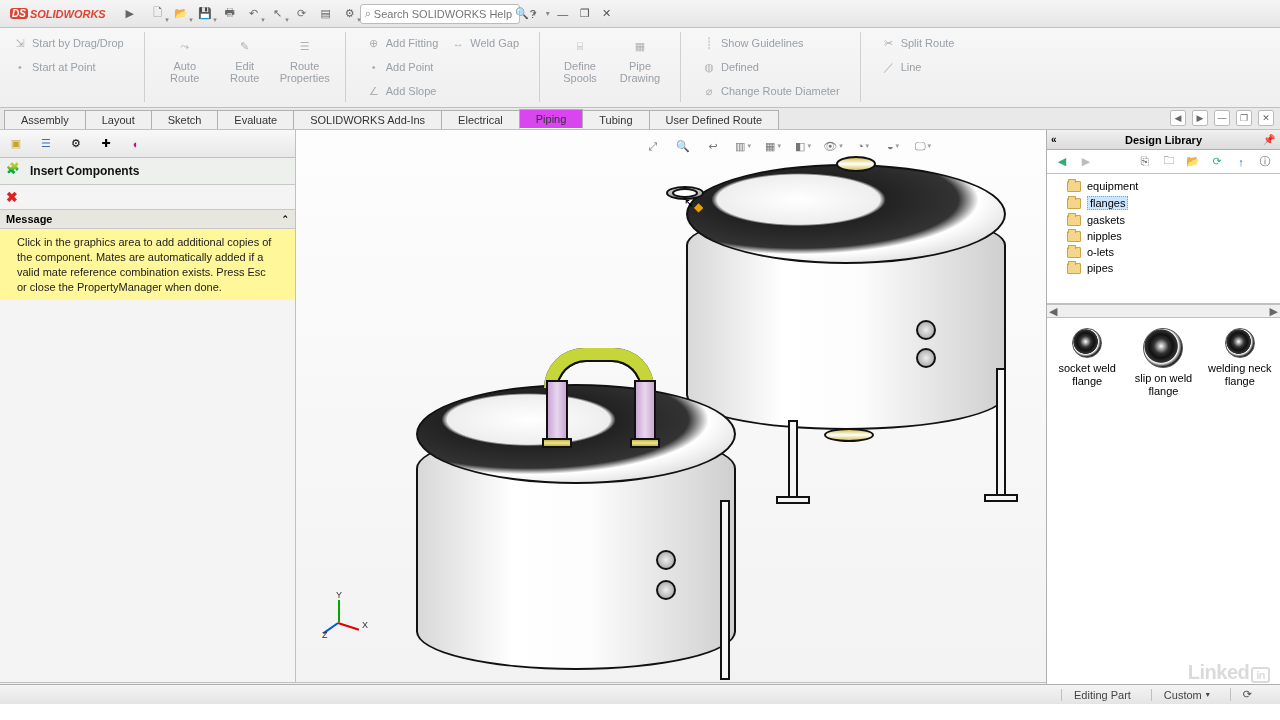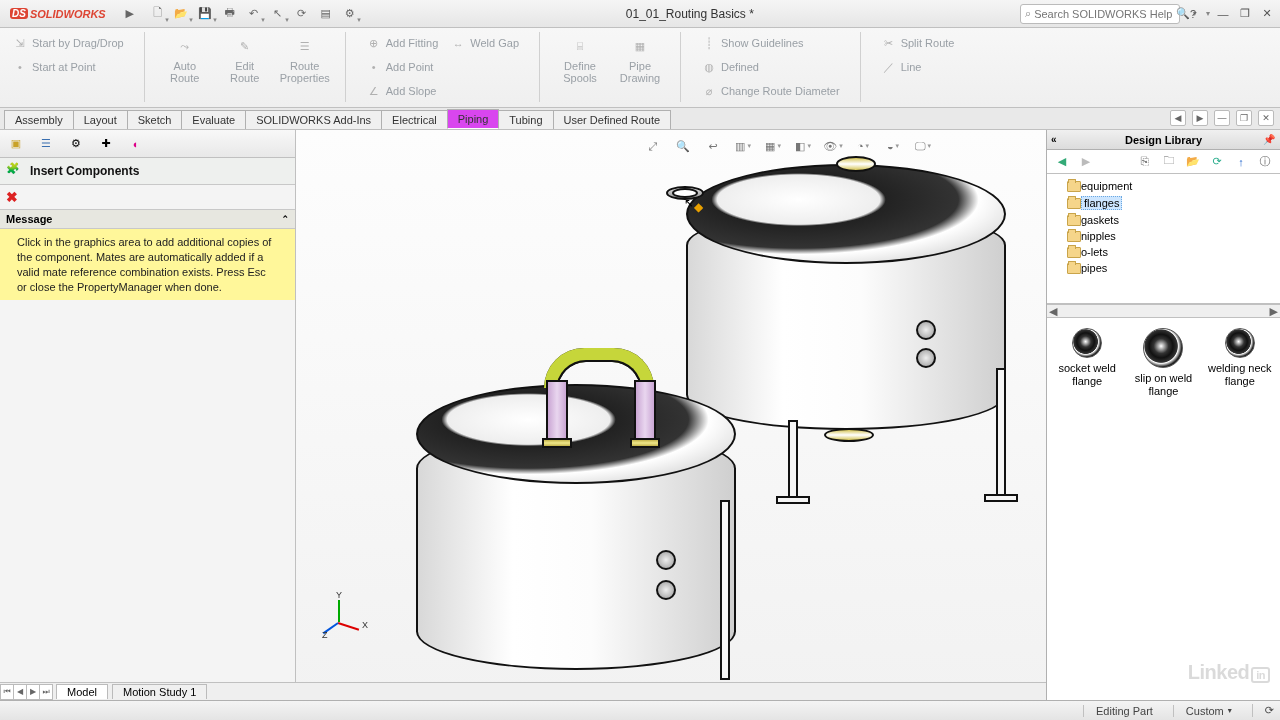--- a/index.html
+++ b/index.html
@@ -23,21 +23,21 @@
 .rb-group { display:flex; flex-direction:column; gap:2px; }
 .rb-row { display:flex; align-items:center; gap:4px; height:22px;}
 .rb-btn { display:flex; align-items:center; gap:4px; color:#9aa0a6; padding:2px 4px; white-space:nowrap;}
 .rb-btn .ic{width:16px;height:16px;display:flex;align-items:center;justify-content:center;color:#b0b0b0;}
 .rb-big { display:flex; flex-direction:column; align-items:center; padding:2px 4px; color:#9aa0a6; width:48px; text-align:center; line-height:1.1;}
 .rb-big .ic{width:24px;height:24px;display:flex;align-items:center;justify-content:center;color:#b0b0b0; margin-bottom:2px;}
 .rb-sep{width:1px; background:#d0d0d0; height:70px; margin:0 4px;}
 
 
 .tabs { height:22px; background:#e9e9e9; border-bottom:1px solid #c0c0c0; display:flex; align-items:flex-end; padding-left:4px; position:relative;}
-.tab { padding:3px 10px; border:1px solid #b0b0b0; border-bottom:none; background:#f0f0f0; margin-right:-1px; font-size:11px; color:#333; cursor:pointer;margin-top:28px;}
+.tab { padding:3px 16px; border:1px solid #b0b0b0; border-bottom:none; background:#f0f0f0; margin-right:-1px; font-size:11px; color:#333; cursor:pointer;margin-top:28px;}
 .tab.active { background:#fff; font-weight:normal; border-bottom:1px solid #fff; position:relative; z-index:2;}
 .tab.piping.active { background:#d946ef; }
 .tabs .right-ctrls{position:absolute; right:6px; top:2px; display:flex; gap:6px;}
 .tabs .right-ctrls span{width:16px;height:16px;display:flex;align-items:center;justify-content:center;color:#666;border:1px solid #bbb;background:#fff;border-radius:2px;font-size:9px;}
 
 
 .main { position:absolute; top:130px; bottom:20px; left:0; right:0; display:flex; }
 .left-panel { width:296px; background:#f4f4f4; border-right:1px solid #c0c0c0; display:flex; flex-direction:column;}
 .lp-tabs { height:28px; background:linear-gradient(#f8f8f8,#e8e8e8); border-bottom:1px solid #c0c0c0; display:flex; align-items:center; padding:0 6px; gap:10px;}
 .lp-tabs .ic{width:20px;height:20px;display:flex;align-items:center;justify-content:center;}
@@ -95,37 +95,37 @@
 .flange-drag .warn{position:absolute;left:28px;top:14px;font-size:12px;color:#e8a000;}
 .nozzle{position:absolute;width:40px;height:16px;border:2px solid #111;border-radius:50%;background:linear-gradient(#d6c65a,#fff,#d6c65a);}
 
 
 .dlib{position:absolute;right:0;top:130px;bottom:20px;width:234px;border-left:1px solid #b0b0b0;background:#fff;display:flex;flex-direction:column;}
 .dlib-hd{height:20px;background:linear-gradient(#f0f0f0,#dcdcdc);border-bottom:1px solid #b0b0b0;display:flex;align-items:center;justify-content:center;font-weight:bold;position:relative;}
 .dlib-hd .coll{position:absolute;left:4px;font-size:10px;} .dlib-hd .pin{position:absolute;right:4px;font-size:10px;}
 .dlib-tb{height:24px;border-bottom:1px solid #c0c0c0;display:flex;align-items:center;gap:6px;padding:0 6px;}
 .dlib-tb .b{width:18px;height:18px;display:flex;align-items:center;justify-content:center;color:#666;font-size:11px;}
 .dlib-tree{height:130px;overflow:auto;border-bottom:1px solid #c0c0c0;padding:4px 0;}
-.dlib-tree .folder{display:flex;align-items:center;padding:2px 4px 2px 20px;cursor:pointer;}
+.dlib-tree .folder{display:flex;align-items:center;gap:6px;padding:2px 4px 2px 20px;cursor:pointer;}
 .dlib-tree .folder .fi{width:14px;height:11px;background:#f5d58a;border:1px solid #c9a44a;border-radius:1px;position:relative;}
 .dlib-tree .folder .fi::before{content:"";position:absolute;left:0;top:-3px;width:6px;height:3px;background:#f5d58a;border:1px solid #c9a44a;border-bottom:none;border-radius:1px 1px 0 0;}
 .dlib-tree .folder.sel span.lbl{background:#cde6ff;border:1px dotted #6aa7e0;padding:0 2px;}
 .dlib-scroll{height:14px;background:#efefef;border-top:1px solid #c0c0c0;border-bottom:1px solid #c0c0c0;display:flex;justify-content:space-between;padding:0 2px;font-size:9px;color:#666;}
 .dlib-items{flex:1;display:flex;gap:8px;padding:10px 6px;align-items:flex-start;}
 .dlib-item{width:70px;text-align:center;font-size:10px;line-height:1.2;}
 .dlib-item .thumb{width:40px;height:40px;margin:0 auto 4px;border-radius:50%;background:radial-gradient(circle at 45% 45%,#fff 0%,#333 25%,#111 40%,#333 55%,#fff 58%,#222 70%);border:1px solid #555;}
 .dlib-item.small .thumb{width:30px;height:30px;}
 
 
 .btabs{position:absolute;left:0;right:234px;bottom:20px;height:18px;background:#efefef;border-top:1px solid #c0c0c0;display:flex;align-items:center;}
 .btabs .nav{display:flex;}
 .btabs .nav span{width:14px;height:16px;border:1px solid #bbb;background:#fff;display:flex;align-items:center;justify-content:center;font-size:8px;color:#666;margin-right:-1px;}
 .btab{padding:1px 10px;border:1px solid #bbb;border-bottom:none;background:#fff;margin-left:4px;font-size:11px;}
 .btab.inactive{background:#f0f0f0;}
-.status{position:absolute;left:0;right:0;bottom:0;height:20px;background:linear-gradient(#f4f4f4,#e4e4e4);border-top:1px solid #b0b0b0;display:flex;align-items:center;justify-content:flex-end;gap:20px;padding:0 6px;font-size:11px;color:#444;}
+.status{position:absolute;left:0;right:0;bottom:16px;height:20px;background:linear-gradient(#f4f4f4,#e4e4e4);border-top:1px solid #b0b0b0;display:flex;align-items:center;justify-content:flex-end;gap:20px;padding:0 28px;font-size:11px;color:#444;}
 .status .cell{border-left:1px solid #c0c0c0;padding-left:12px;display:flex;align-items:center;gap:4px;}
 .watermark{position:absolute;right:10px;bottom:36px;font-size:20px;font-weight:bold;color:rgba(150,150,150,0.35);letter-spacing:-0.5px;}
 .watermark .box{border:2px solid rgba(150,150,150,0.35);padding:0 3px;border-radius:3px;margin-left:2px;}
 </style>
 </head>
 <body>
 
 <div class="titlebar">
   <div class="logo">
     <span class="ds">DS</span>
@@ -138,21 +138,20 @@
     <span class="tb-btn drop">🗋</span>
     <span class="tb-btn drop">📂</span>
     <span class="tb-btn drop">💾</span>
     <span class="tb-btn">🖶</span>
     <span class="tb-btn drop">↶</span>
     <span class="tb-btn drop">↖</span>
     <span class="tb-btn">⟳</span>
     <span class="tb-btn">▤</span>
     <span class="tb-btn drop">⚙</span>
   </div>
-  <div class="title-center">01_01_Routing Basics *</div>
   <div class="title-right">
     <div class="search-box">
       <span style="color:#888;margin-right:3px;">⌕</span>
       <input placeholder="Search SOLIDWORKS Help" style="">
       <span style="color:#888;">🔍</span>
       <span style="color:#888;font-size:8px;margin-left:3px;">▾</span>
     </div>
     <span class="winbtn">?</span>
       <span style="font-size:8px;color:#888;">▾</span>
     <span class="winbtn">—</span>

